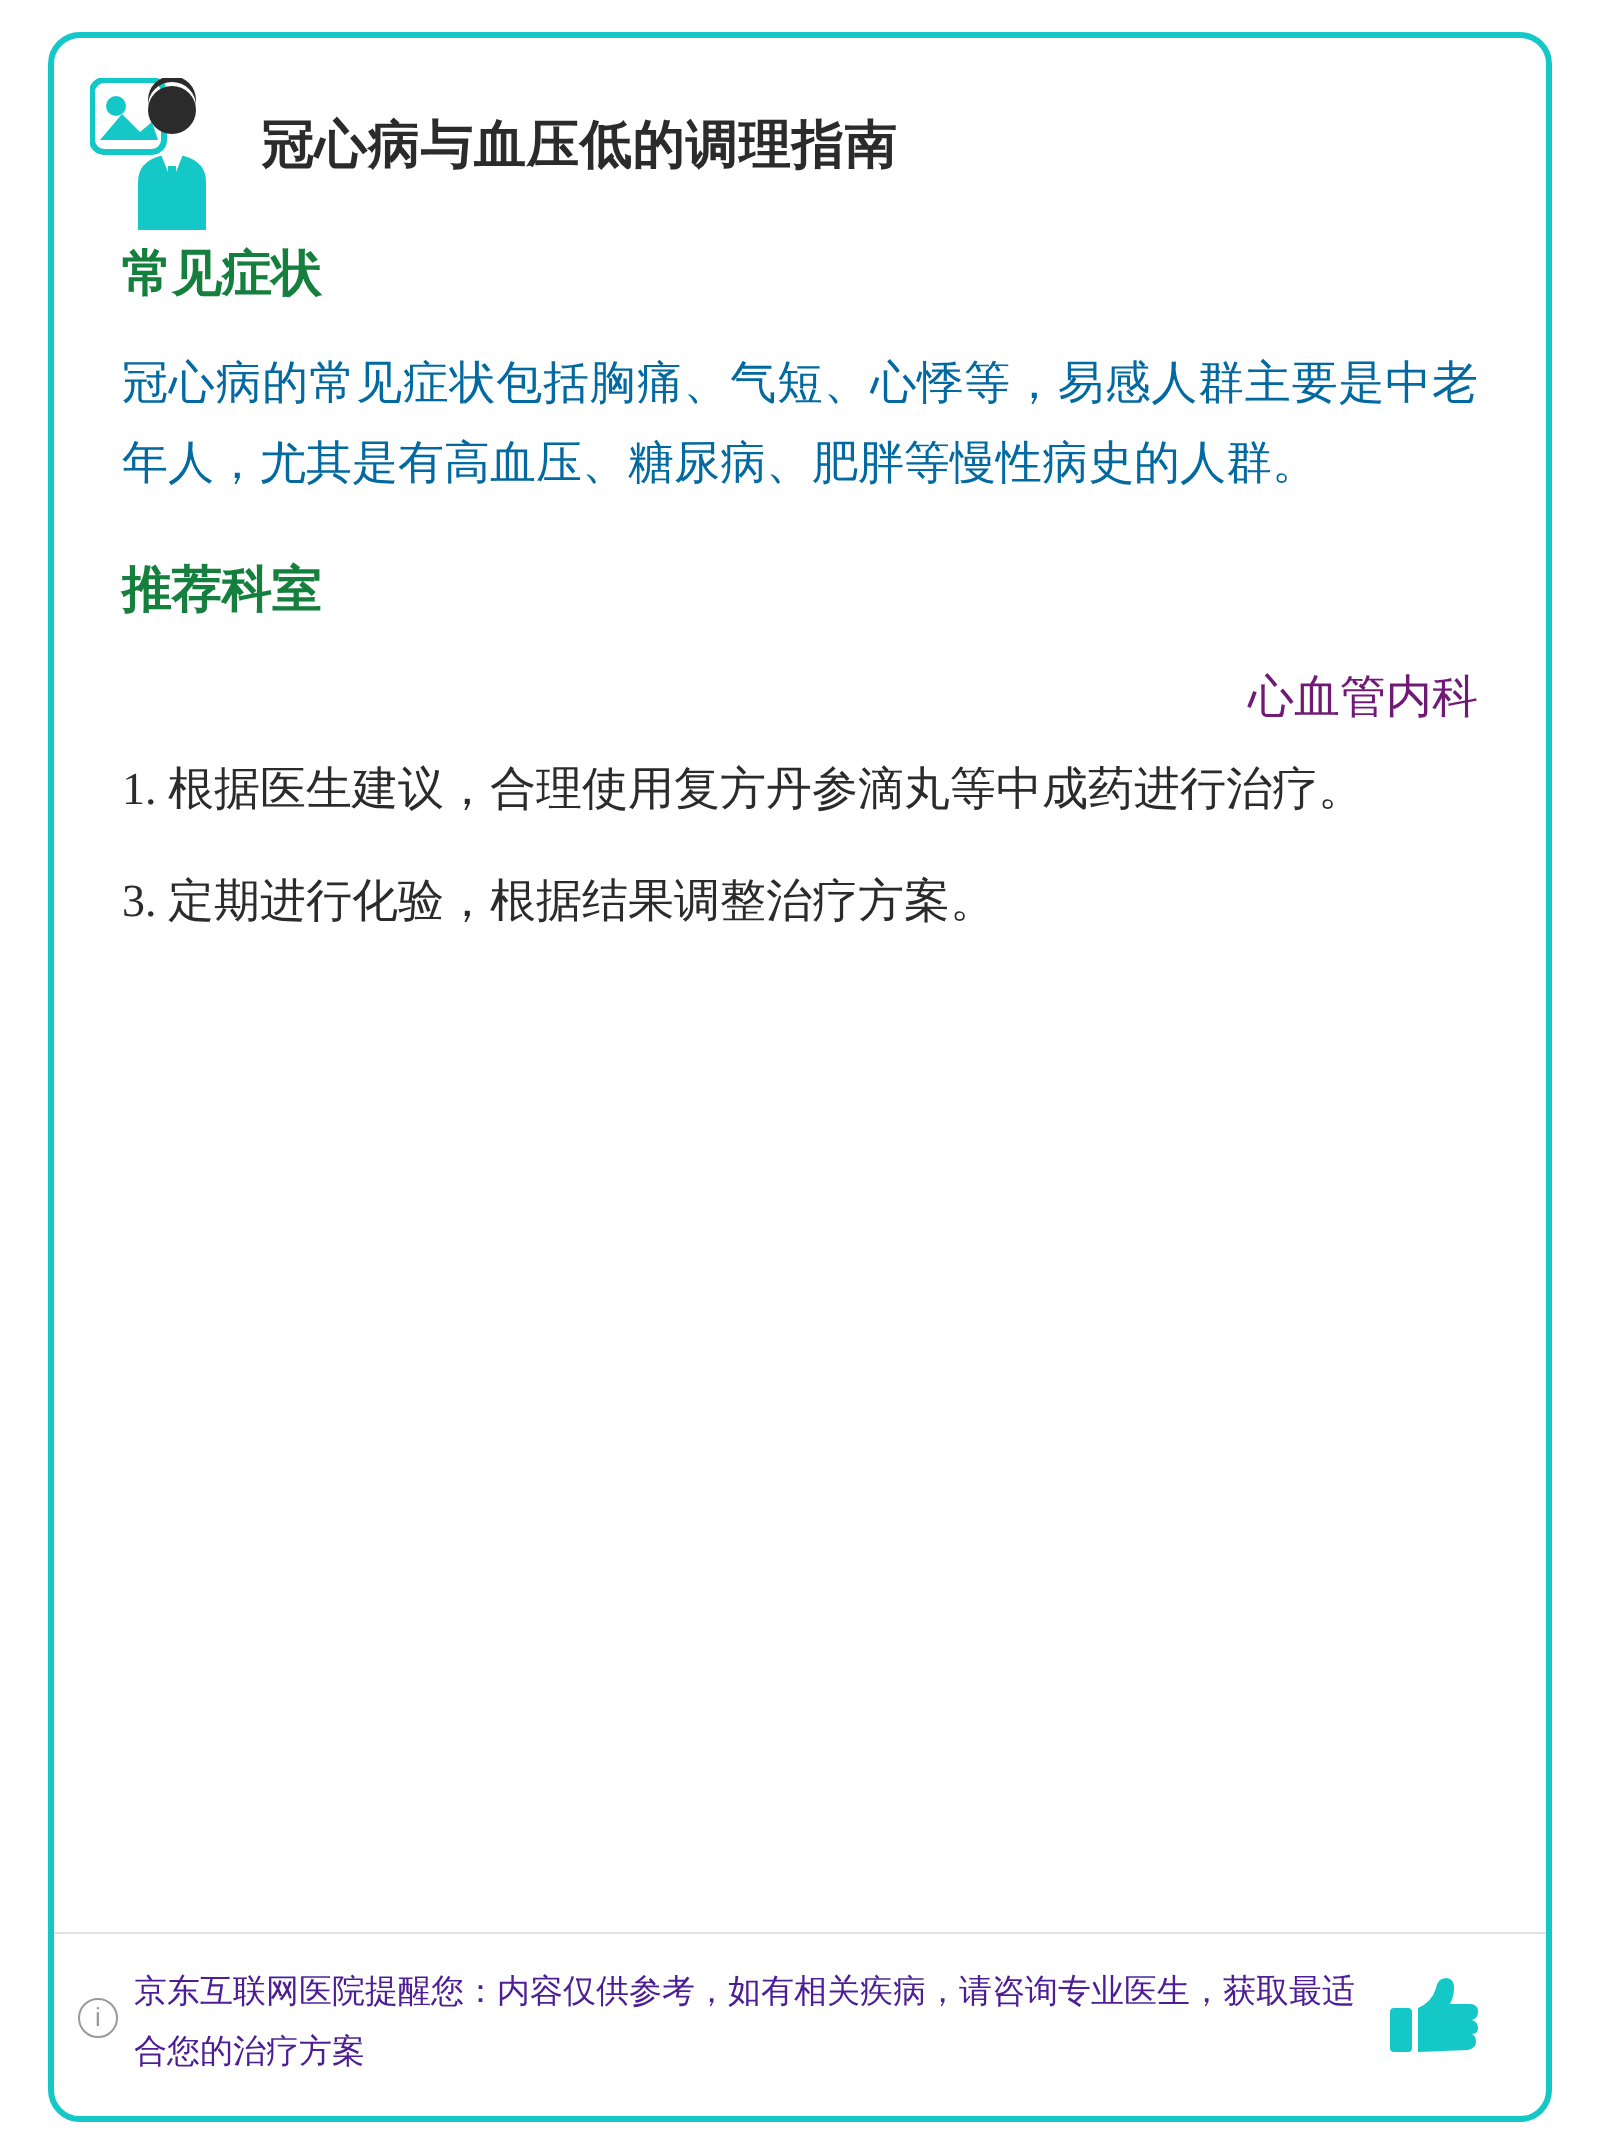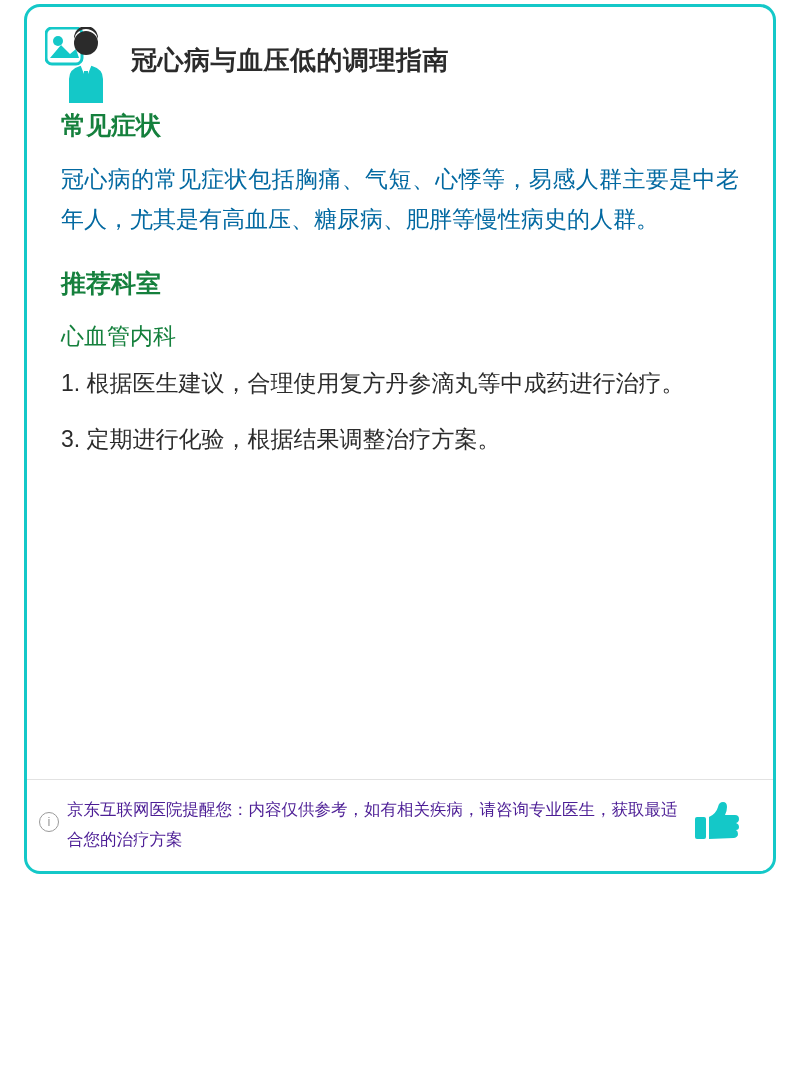--- a/index.html
+++ b/index.html
@@ -10,22 +10,22 @@
     width: 800px;
     height: 1077px;
     background: #ffffff;
     font-family: "Liberation Sans", sans-serif;
     -webkit-font-smoothing: antialiased;
   }
   .card {
     position: relative;
     box-sizing: border-box;
     width: 752px;
-    height: 870px;
-    margin: 4px 24px;
+    height: 1045px;
+    margin: 16px 24px;
     background: #ffffff;
     border: 3px solid #14c8c8;
     border-radius: 16px;
     overflow: hidden;
   }
   
   .avatar-icon {
     position: absolute;
     left: 18px;
     top: 20px;
@@ -57,34 +57,36 @@
   }
   p.para {
     font-size: 23px;
     color: #0369a1;
     line-height: 40px;
     margin: 0 0 14px 0;
     text-align: justify;
   }
   p.plain {
     font-size: 23px;
-    color: #15803d;
+    color: #701a75;
     line-height: 38px;
     margin: 0 0 8px 0;
+    text-align: right;
   }
   ol.points {
     list-style: none;
     margin: 6px 0 0 0;
     padding: 0;
   }
   ol.points li {
     font-size: 23px;
     color: #2b2b2b;
     line-height: 40px;
     margin-bottom: 16px;
+    font-family: Liberation Serif, serif;
   }
   .footer {
     position: absolute;
     left: 0;
     right: 0;
     bottom: 0;
     height: 92px;
     border-top: 1px solid #e2e2e2;
     box-sizing: border-box;
     padding: 14px 34px 0 40px;

